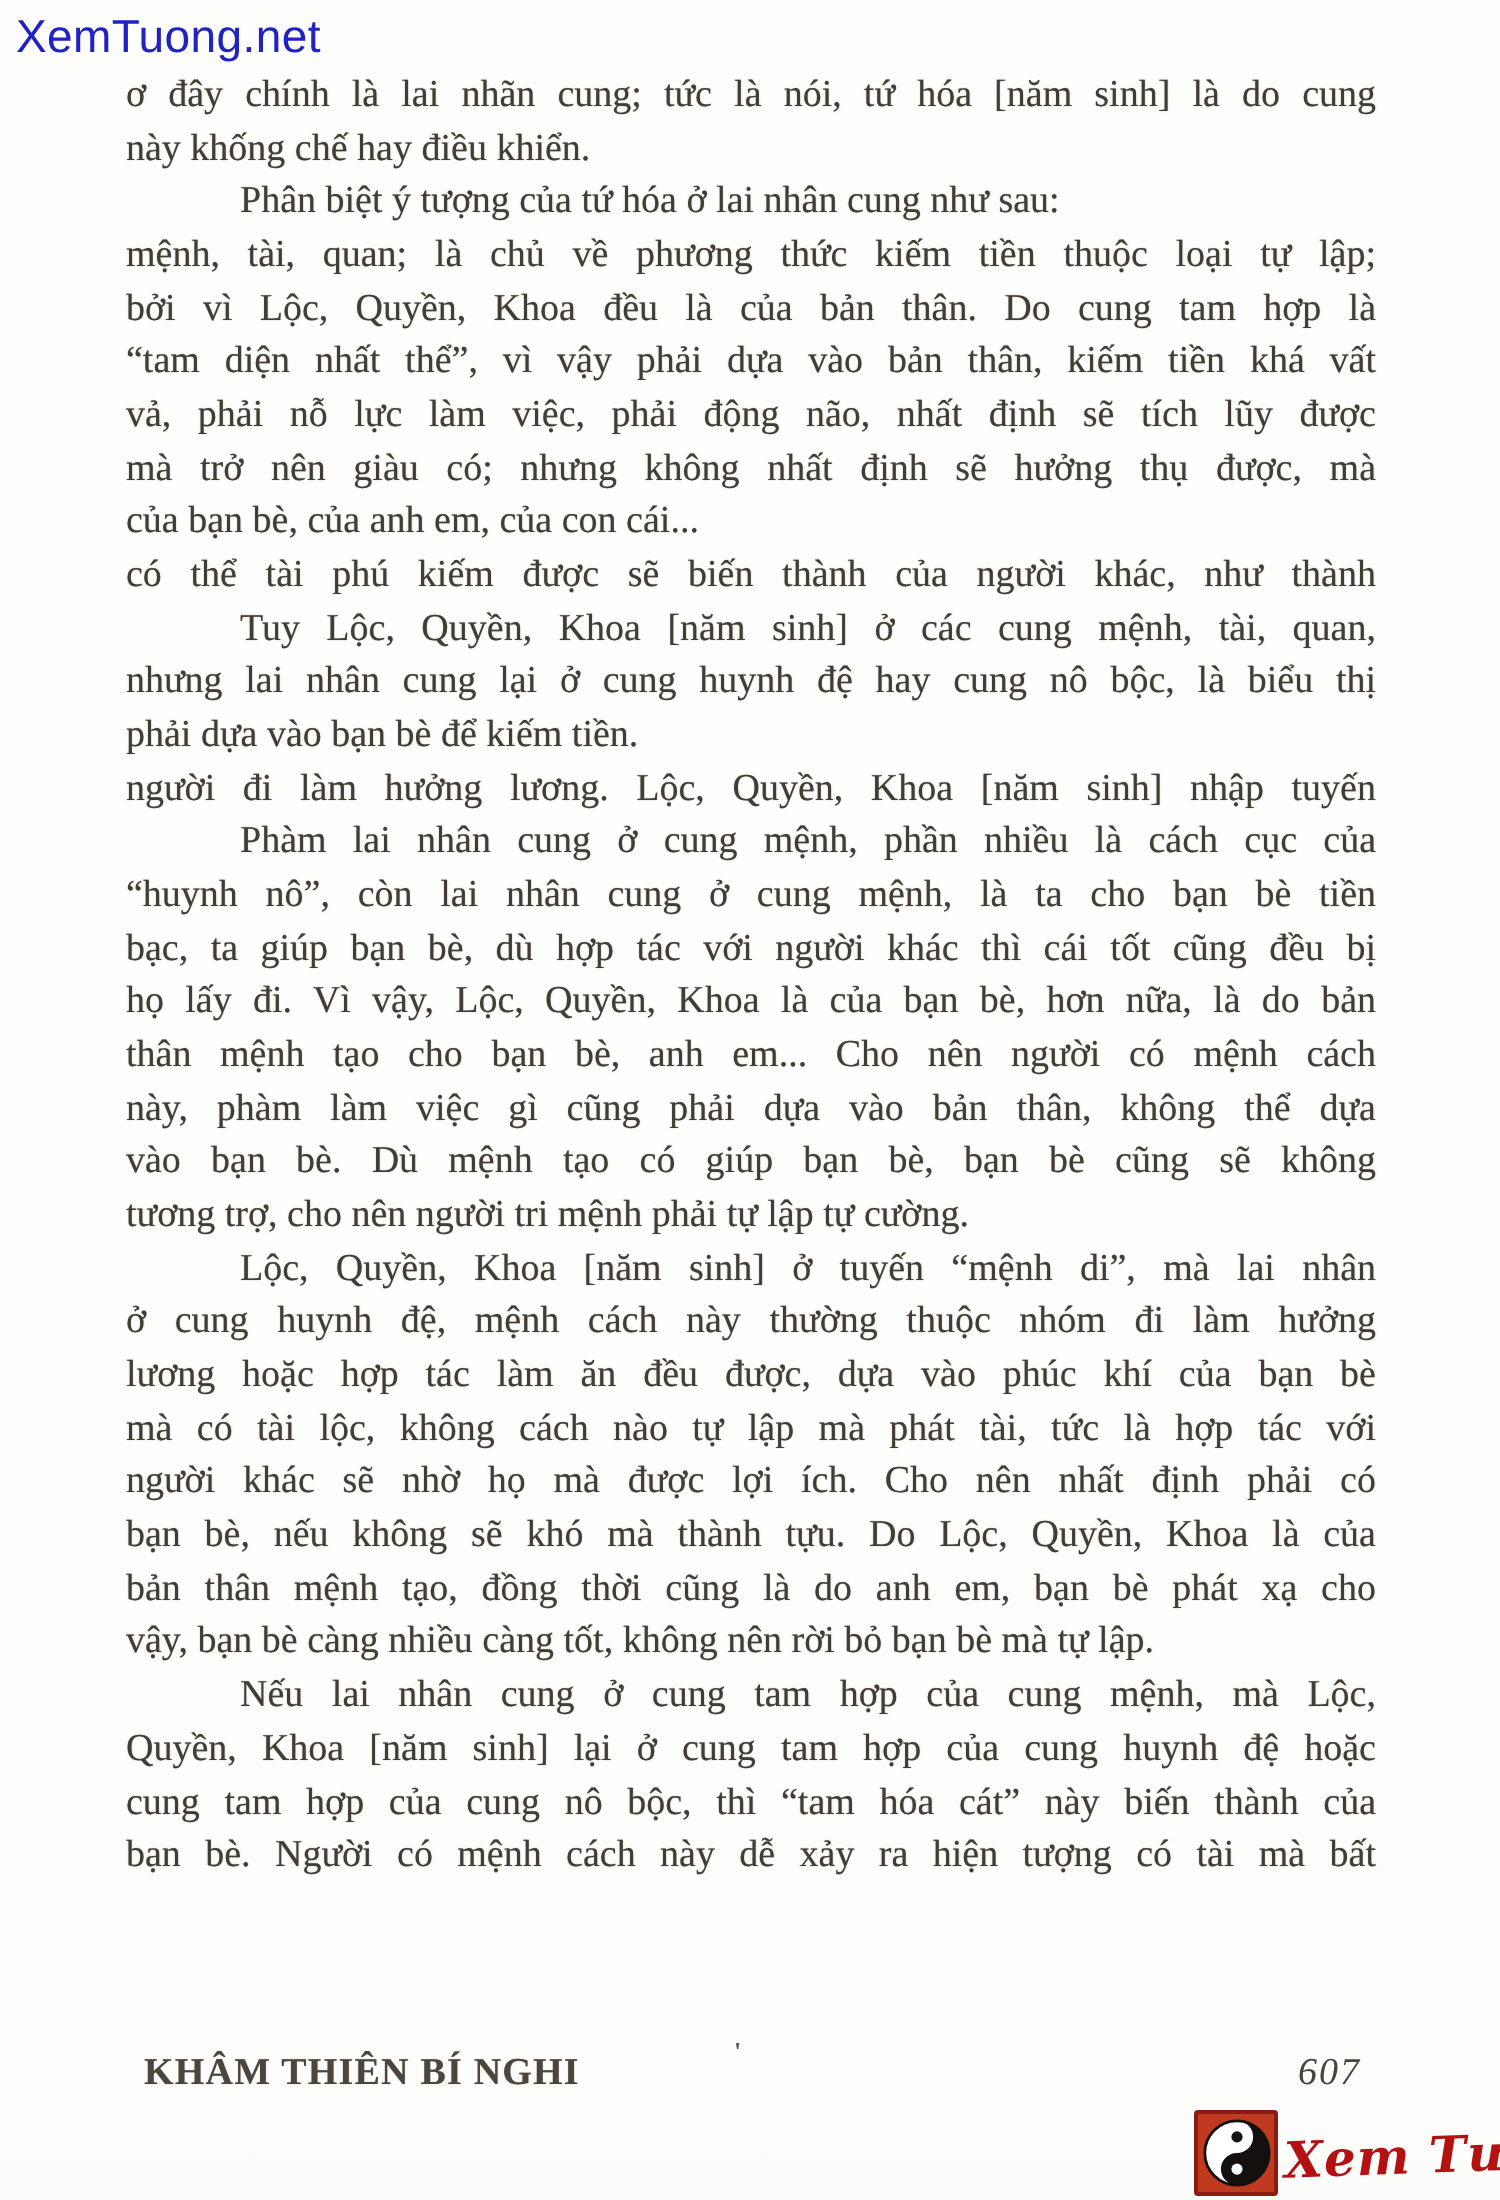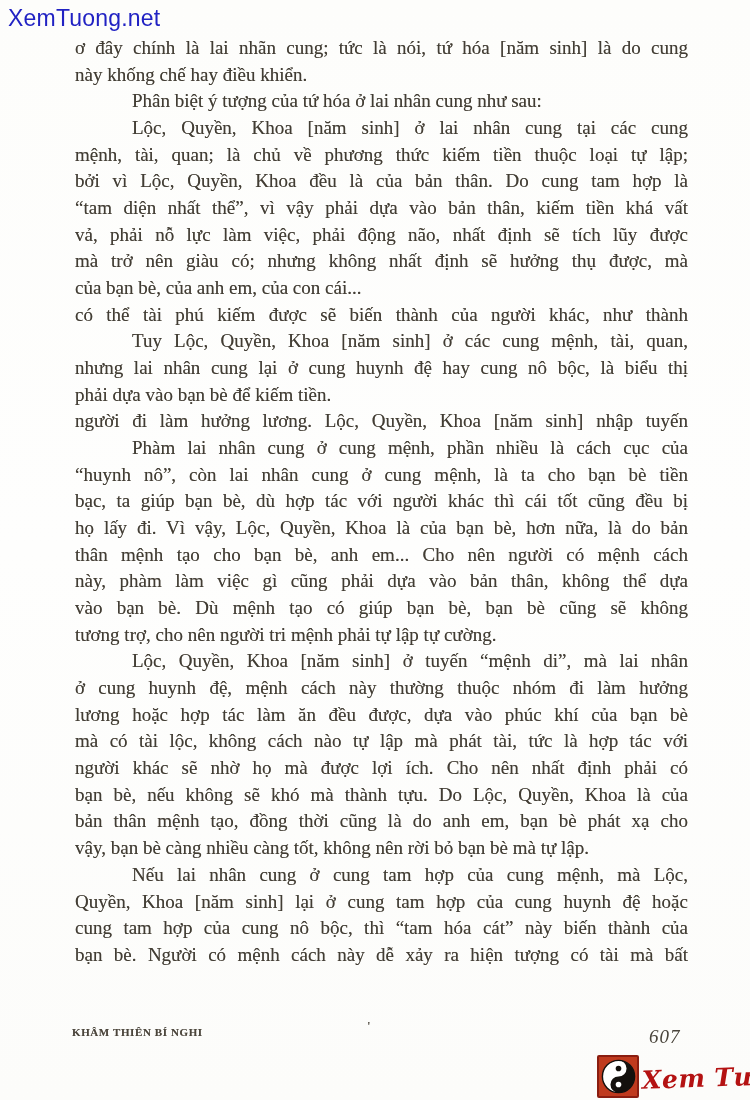--- a/index.html
+++ b/index.html
@@ -25,27 +25,26 @@
     font-size: 19px;
     color: #423d34;
     text-shadow: 0 0 0.6px rgba(70,64,52,0.55);
   }
   .line {
     height: 26.68px; line-height: 26.68px;
     text-align: justify;
     text-align-last: justify;
     white-space: nowrap-normal;
     overflow: visible;
-    margin-left: 12px;
   }
   .line.nojust { text-align-last: left; }
   .line.indent { padding-left: 57px; }
   .footer-title {
     position: absolute; left: 72px; top: 1026px;
-    font-size: 11px; font-weight: bold;
+    font-size: 19px; font-weight: bold;
     letter-spacing: 0.6px;
     color: #4b453b;
     text-shadow: 0 0 0.5px rgba(75,69,59,0.5);
   }
   .stray-mark {
     position: absolute; left: 367px; top: 1018px;
     font-size: 13px; font-weight: bold; color: #5a554c;
   }
   .page-number {
     position: absolute; left: 649px; top: 1026px;
@@ -76,21 +75,20 @@
 <body>
 
 <div class="page">
 
   <div class="watermark-top" style="color: rgb(33, 34, 195);">XemTuong.net</div>
 
   <div class="body-text" id="body-text">
       <div class="line">ơ đây chính là lai nhãn cung; tức là nói, tứ hóa [năm sinh] là do cung</div>
       <div class="line nojust">này khống chế hay điều khiển.</div>
       <div class="line indent nojust">Phân biệt ý tượng của tứ hóa ở lai nhân cung như sau:</div>
-      <div class="line indent">Lộc, Quyền, Khoa [năm sinh] ở lai nhân cung tại các cung</div>
       <div class="line">mệnh, tài, quan; là chủ về phương thức kiếm tiền thuộc loại tự lập;</div>
       <div class="line">bởi vì Lộc, Quyền, Khoa đều là của bản thân. Do cung tam hợp là</div>
       <div class="line">“tam diện nhất thể”, vì vậy phải dựa vào bản thân, kiếm tiền khá vất</div>
       <div class="line">vả, phải nỗ lực làm việc, phải động não, nhất định sẽ tích lũy được</div>
       <div class="line">mà trở nên giàu có; nhưng không nhất định sẽ hưởng thụ được, mà</div>
       <div class="line nojust">của bạn bè, của anh em, của con cái...</div>
       <div class="line">có thể tài phú kiếm được sẽ biến thành của người khác, như thành</div>
       <div class="line indent">Tuy Lộc, Quyền, Khoa [năm sinh] ở các cung mệnh, tài, quan,</div>
       <div class="line">nhưng lai nhân cung lại ở cung huynh đệ hay cung nô bộc, là biểu thị</div>
       <div class="line nojust">phải dựa vào bạn bè để kiếm tiền.</div>

